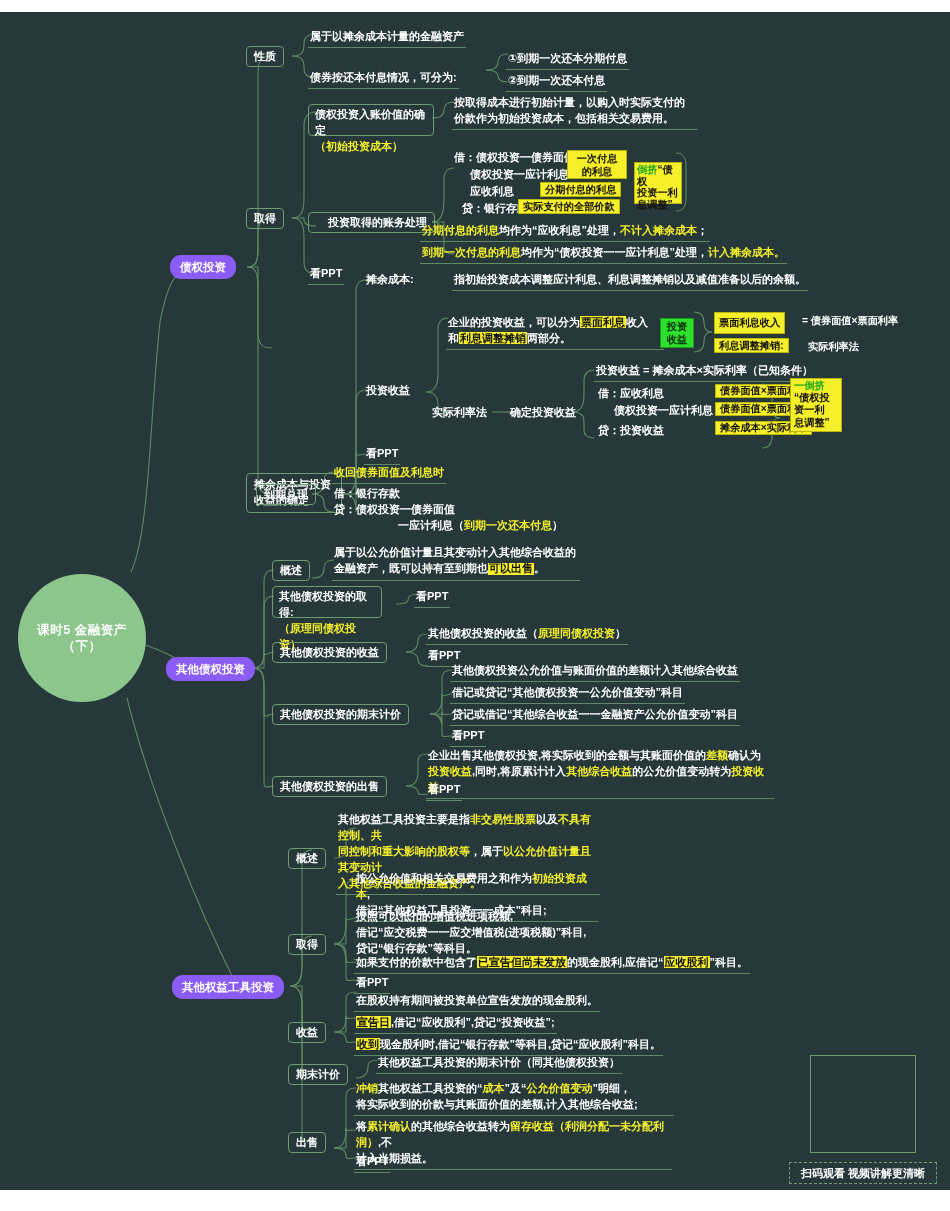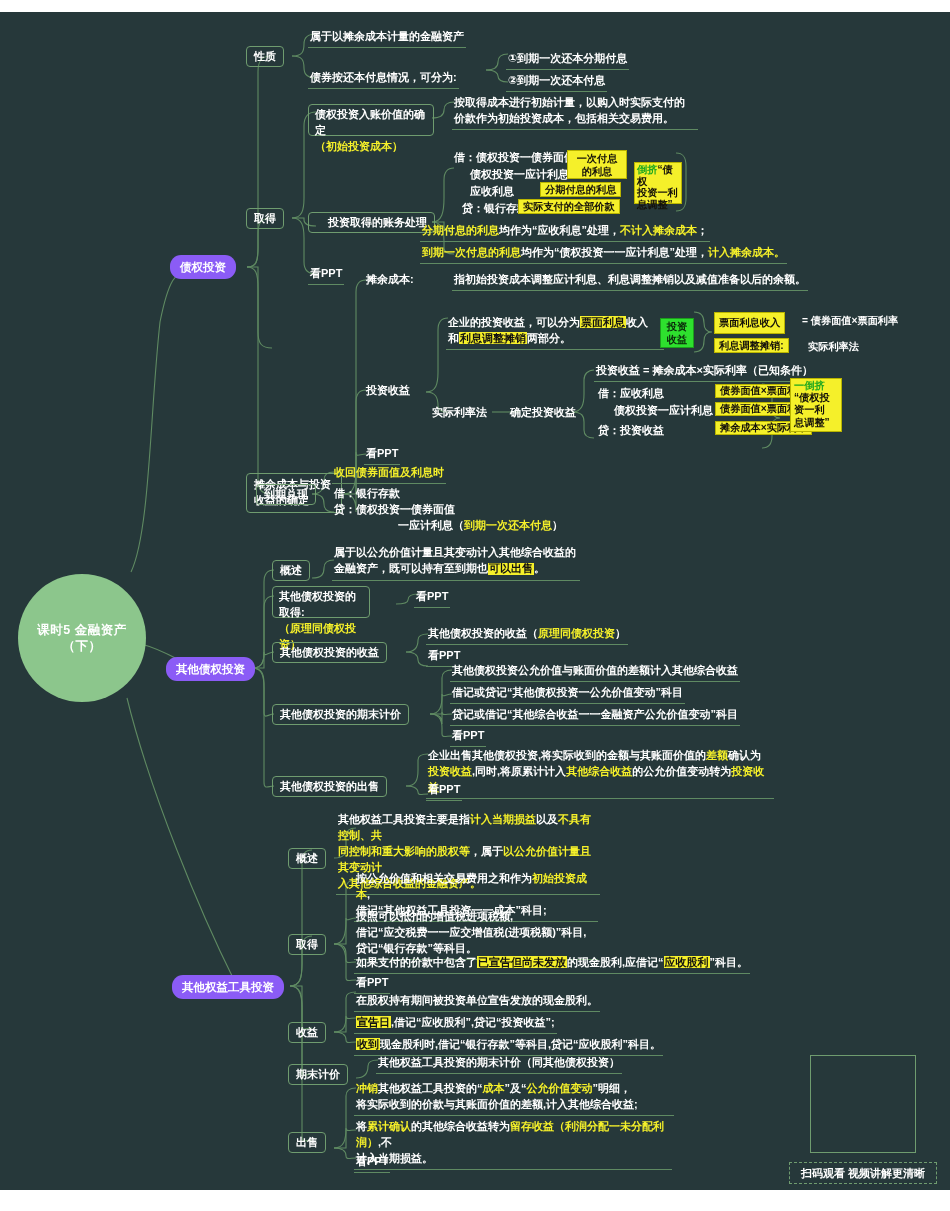--- a/index.html
+++ b/index.html
@@ -409,21 +409,21 @@
     </div>
 
     <div class="box-node" style="left:272px;top:548px;height:21px;">
       <span>概述</span>
     </div>
     <div class="leaf wrap" style="left:332px;top:533px;width:248px;font-family:Liberation Mono, monospace;">
       <span>属于以公允价值计量且其变动计入其他综合收益的</span><br>
       <span>金融资产，既可以持有至到期也</span><span class="hl">可以出售</span><span>。</span>
     </div>
 
-    <div class="box-node" style="left:272px;top:574px;width:98px;height:32px;white-space:normal;display:block;padding:2px 6px;">
+    <div class="box-node" style="left:272px;top:574px;width:110px;height:32px;white-space:normal;display:block;padding:2px 6px;">
       <div>其他债权投资的取得:</div>
       <div class="y">（原理同债权投资）</div>
     </div>
     <div class="leaf" style="left:414px;top:576px;">
       <span>看PPT</span>
     </div>
 
     <div class="box-node" style="left:272px;top:630px;height:21px;">
       <span>其他债权投资的收益</span>
     </div>
@@ -457,21 +457,21 @@
       <span>企业出售其他债权投资,将实际收到的金额与其账面价值的</span><span class="y">差额</span><span>确认为</span><span class="y">投资收益</span><span>,同时,将原累计计入</span><span class="y">其他综合收益</span><span>的公允价值变动转为</span><span class="y">投资收益</span>
     </div>
     <div class="leaf" style="left:426px;top:769px;">
       <span>看PPT</span>
     </div>
 
     <div class="box-node" style="left:288px;top:836px;height:21px;">
       <span>概述</span>
     </div>
     <div class="leaf wrap" style="left:336px;top:799px;width:264px;">
-      <span>其他权益工具投资主要是指</span><span class="y">计入当期损益</span><span>以及</span><span class="y">不具有控制、共</span><br>
+      <span>其他权益工具投资主要是指</span><span class="y">非交易性股票</span><span>以及</span><span class="y">不具有控制、共</span><br>
       <span class="y">同控制和重大影响的股权等</span><span>，属于</span><span class="y">以公允价值计量且其变动计</span><br>
       <span class="y">入其他综合收益的金融资产。</span>
     </div>
 
     <div class="box-node" style="left:288px;top:922px;height:21px;">
       <span>取得</span>
     </div>
     <div class="leaf wrap" style="left:354px;top:858px;width:244px;">
       <span>按公允价值和相关交易费用之和作为</span><span class="y">初始投资成本</span><span>,</span><br>
       <span>借记“其他权益工具投资一一成本”科目;</span>

